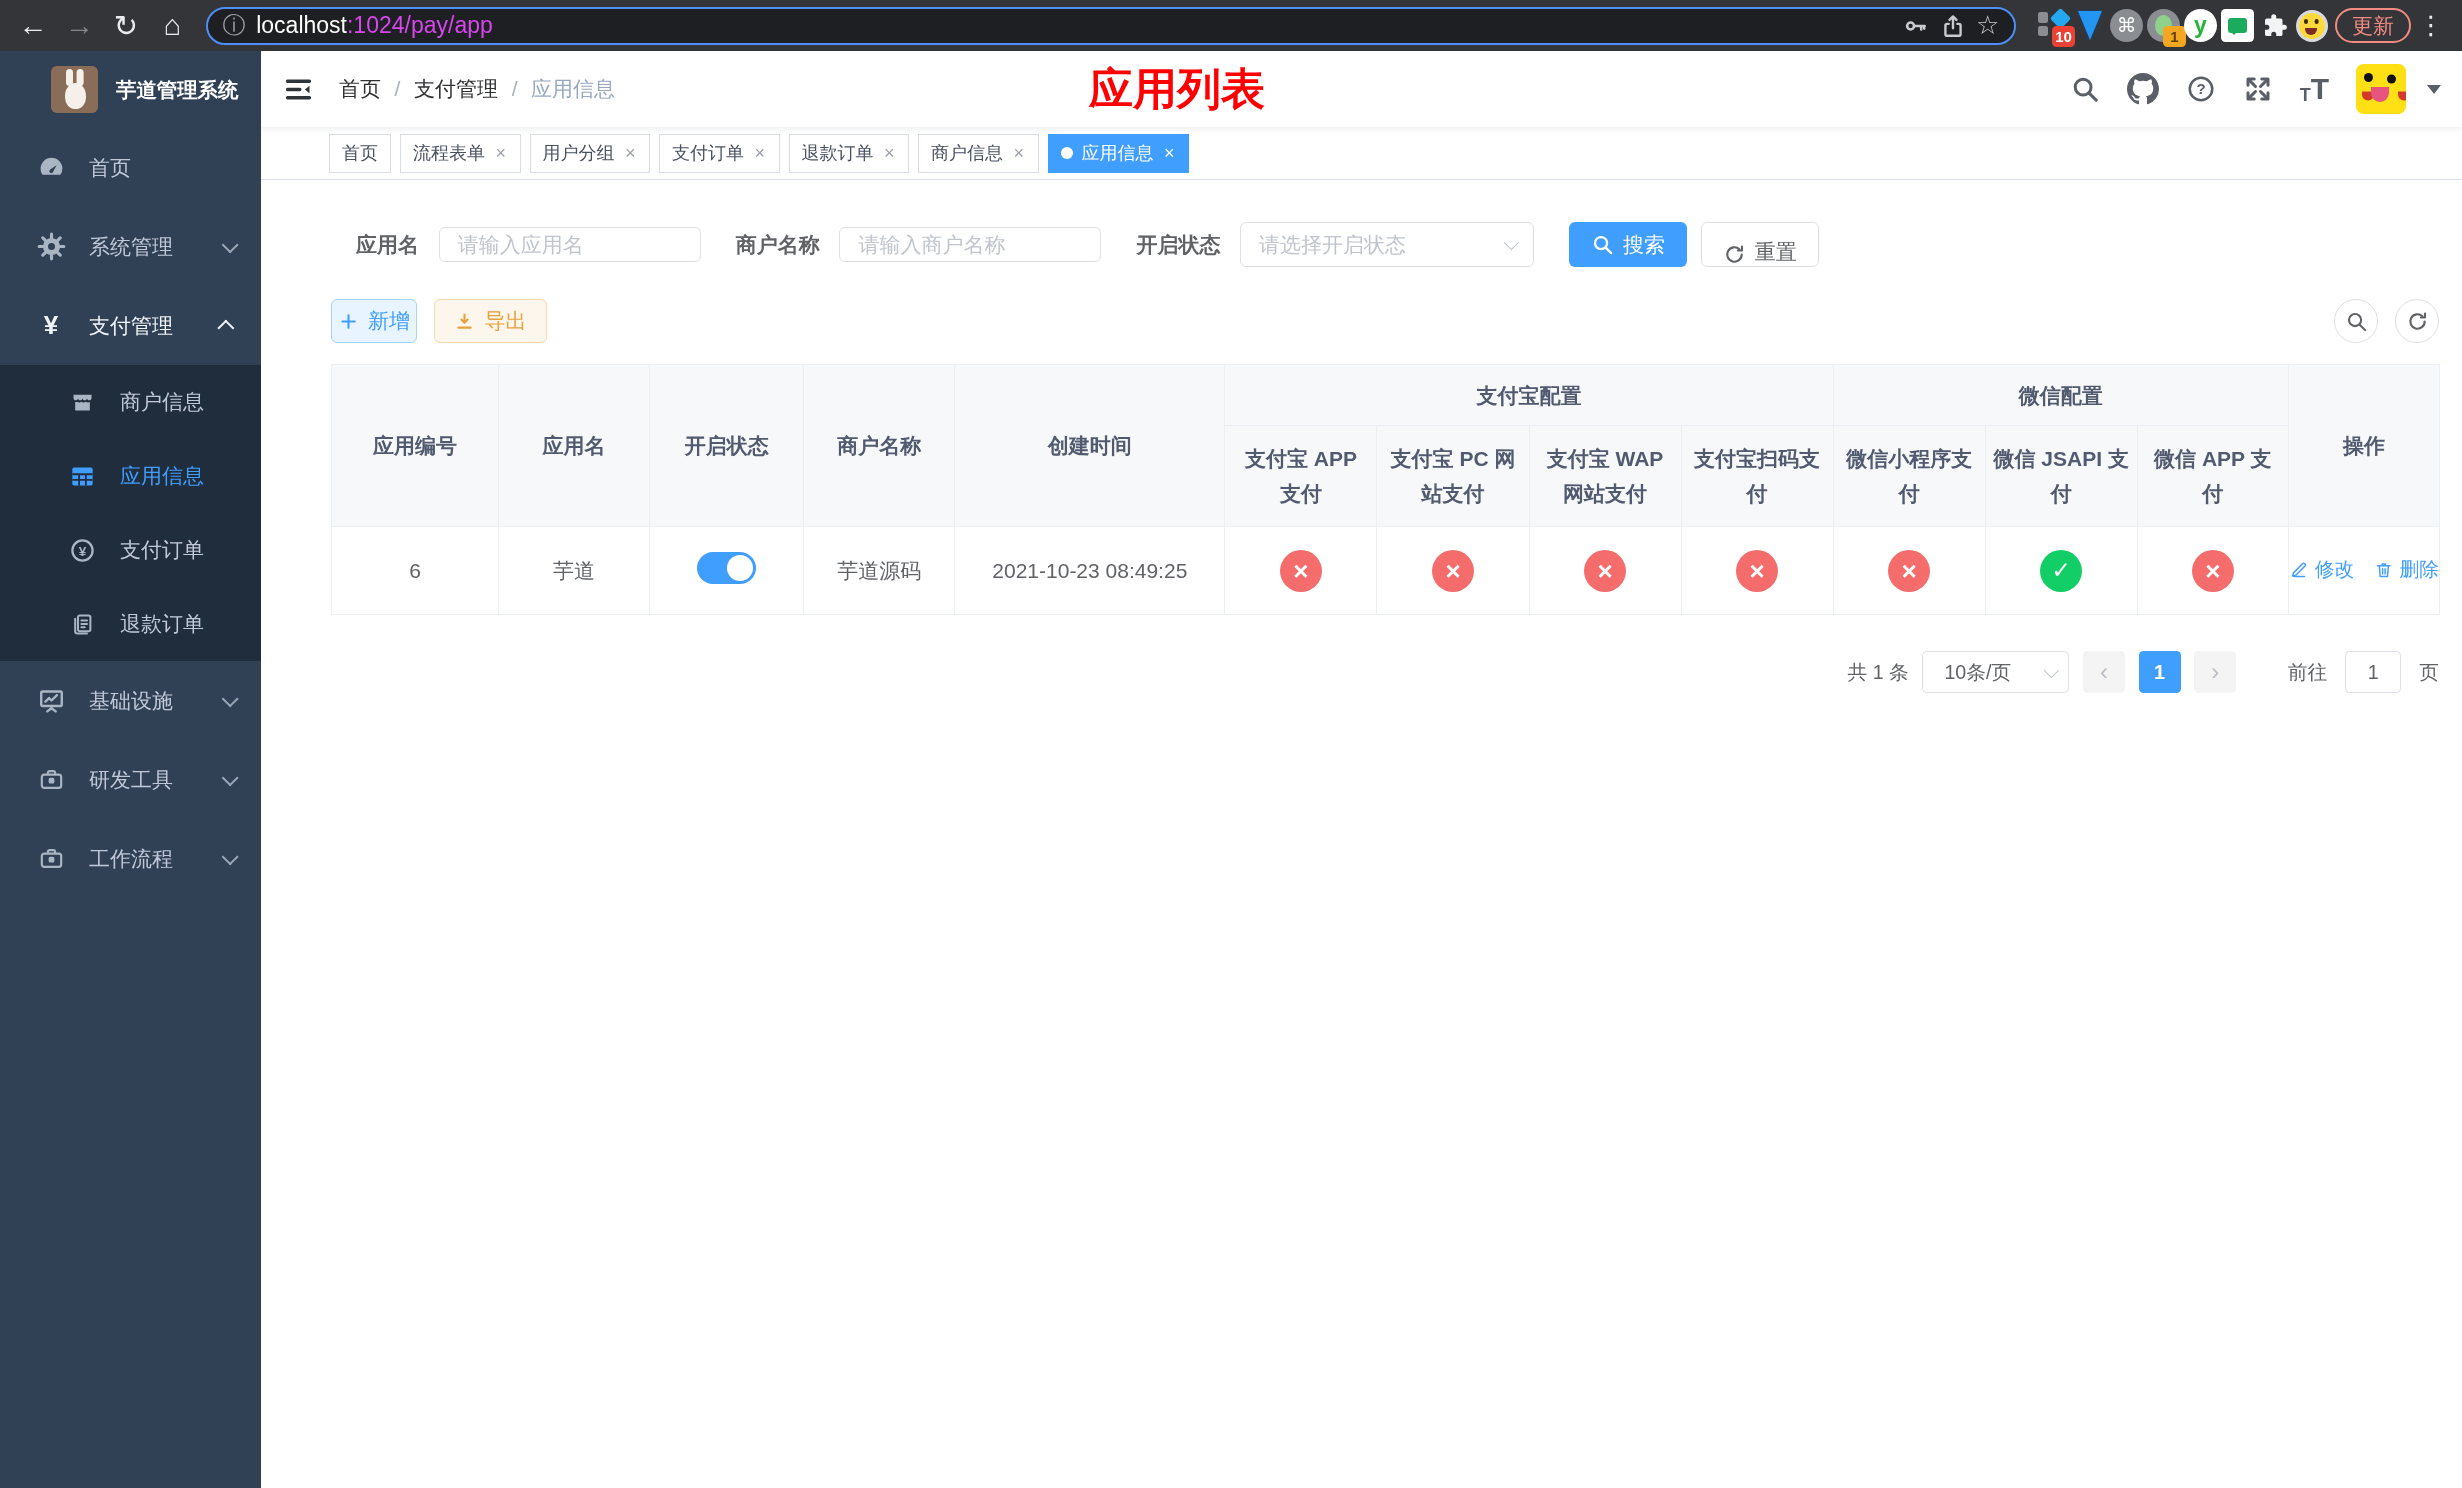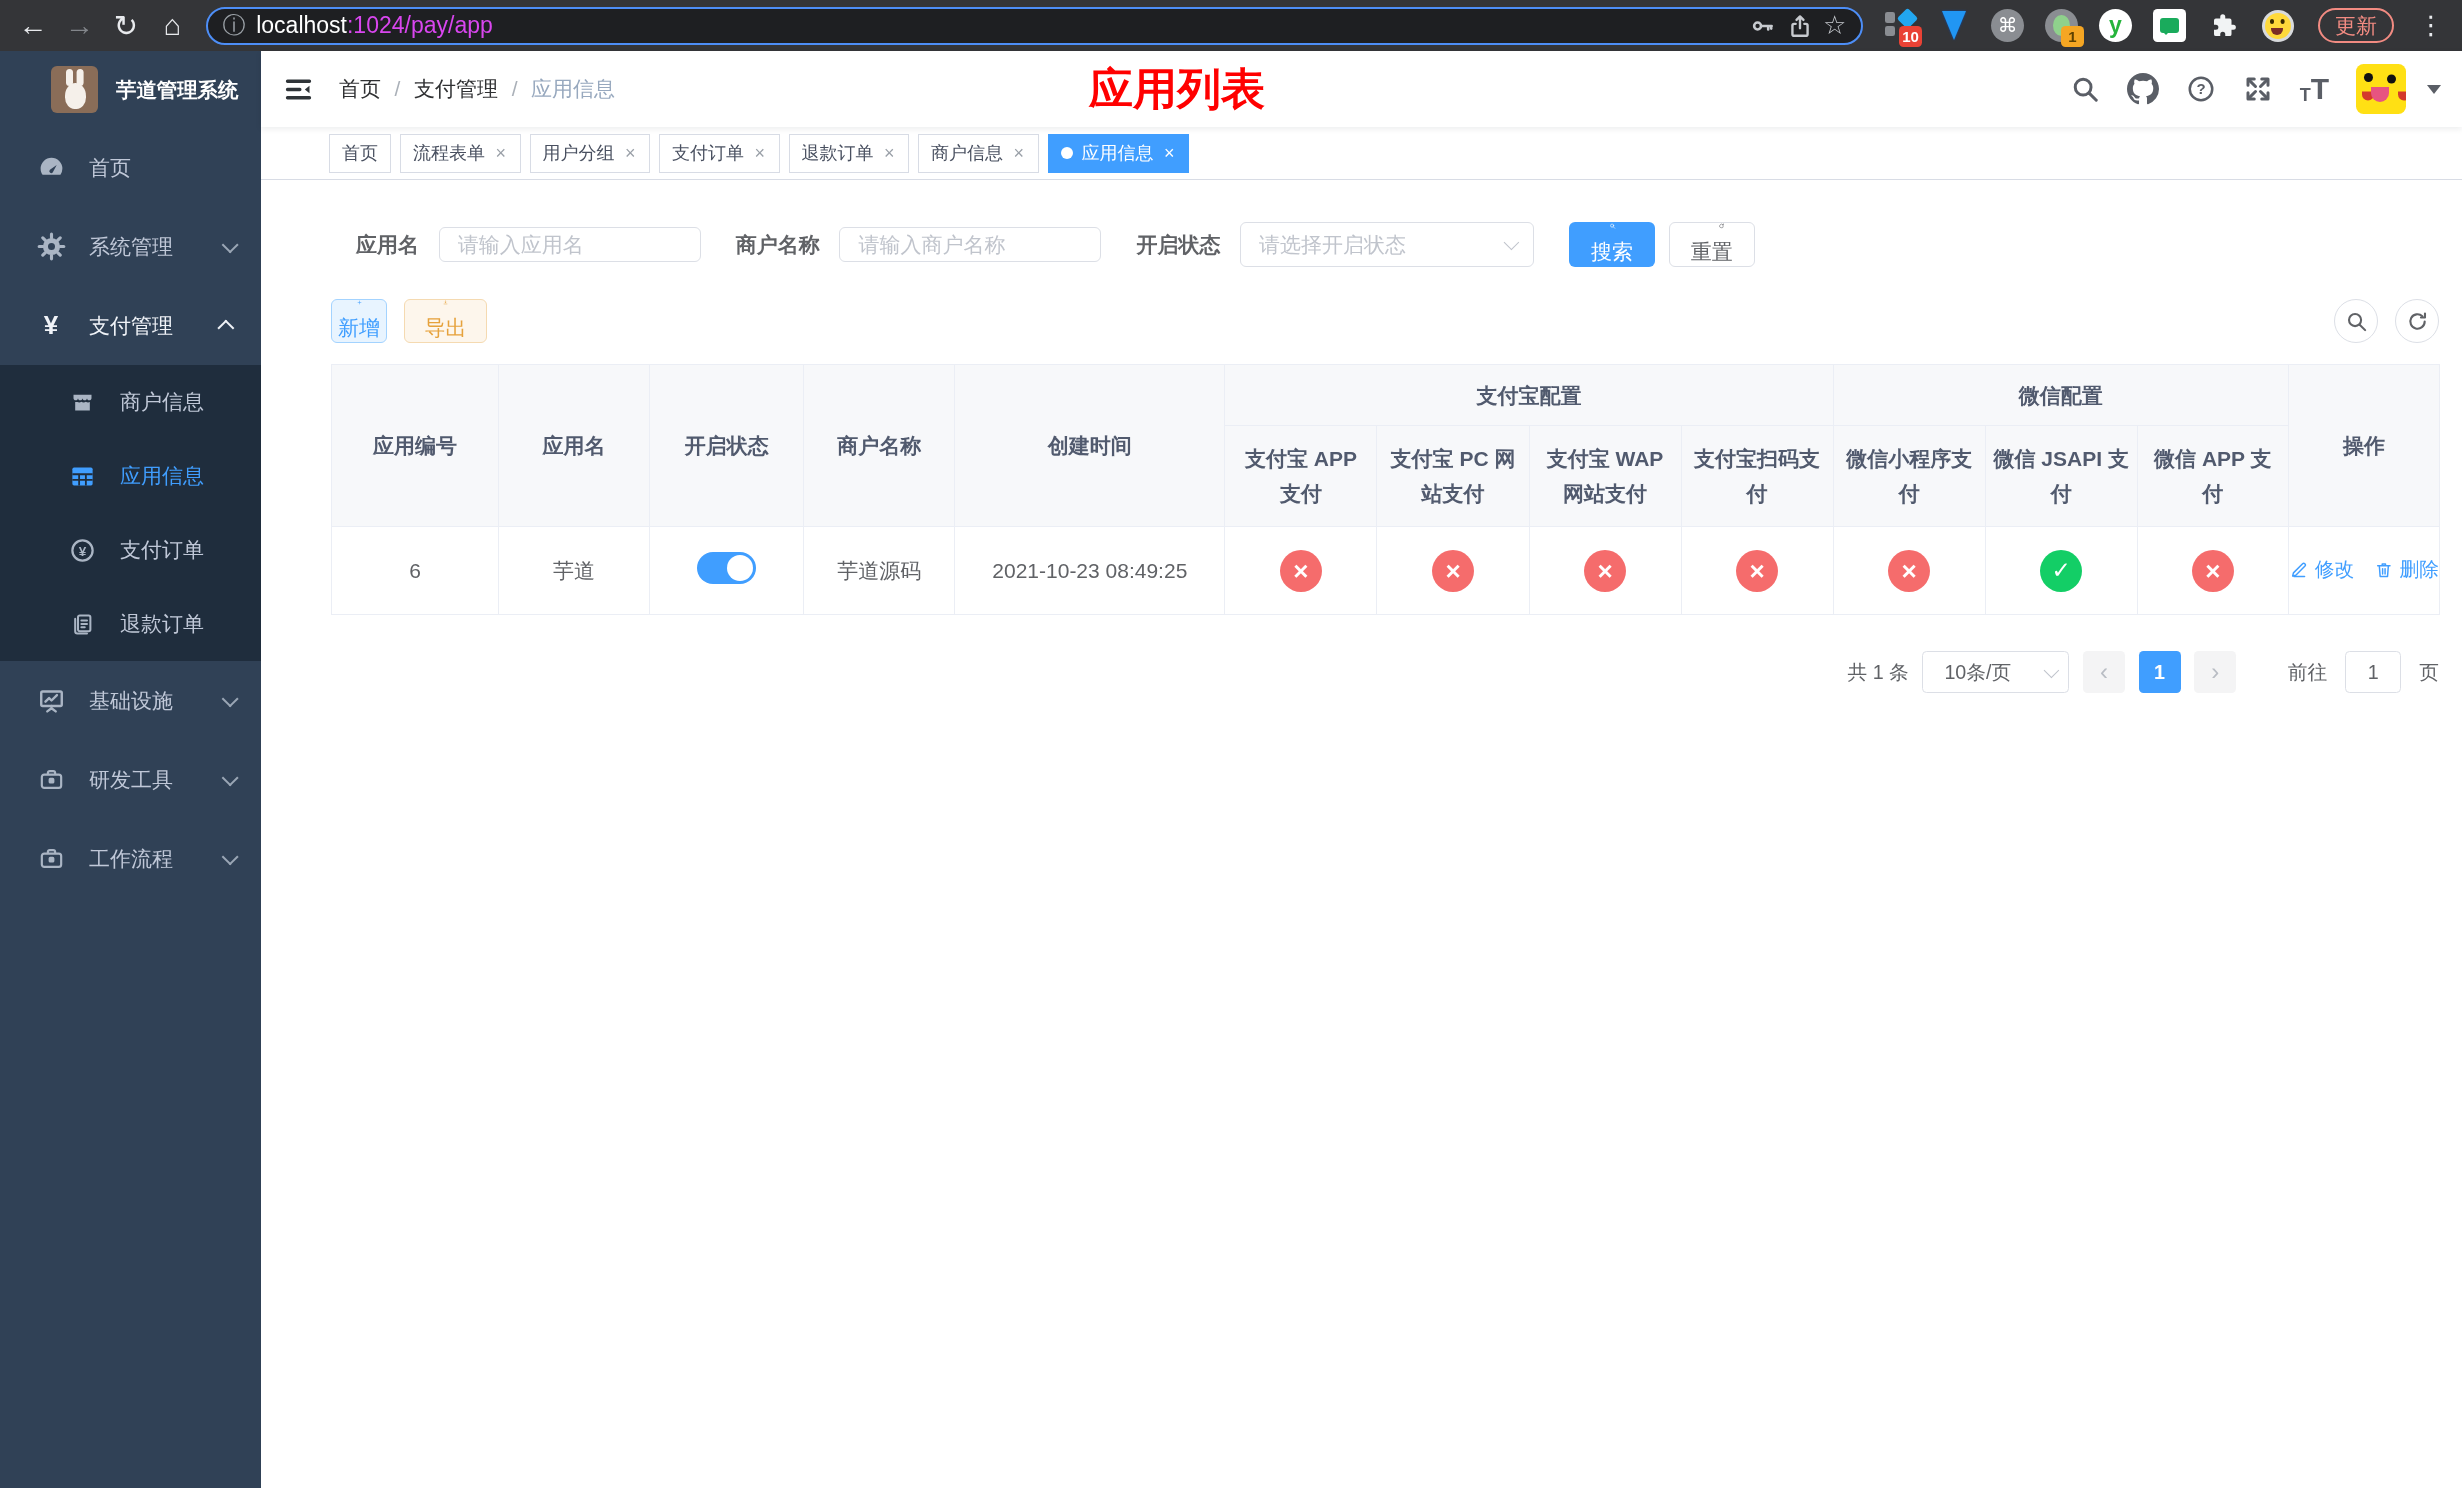--- a/index.html
+++ b/index.html
@@ -11,21 +11,21 @@
   .browser-bar { position:absolute; top:0; left:0; right:0; height:51px; background:#343538; display:flex; align-items:center; padding:0 12px; gap:4.5px; }
   .nav-btn { width:42px; height:42px; display:flex; align-items:center; justify-content:center; color:#e8eaed; font-size:29px; border-radius:50%; flex:0 0 auto; }
   .nav-btn.dim { color:#83868b; }
   .url-pill { flex:1 1 auto; height:38px; margin:0 7.6px; background:#1e1f22; border:2.3px solid #4d8ef7; border-radius:20.4px; display:flex; align-items:center; padding:0 15px; gap:10.6px; min-width:0; }
   .url-info { color:#9aa0a6; font-size:23px; }
   .url-text { font-size:23px; white-space:nowrap; overflow:hidden; flex:1 1 auto; }
   .url-host { color:#ffffff; }
   .url-rest { color:#d946ef;text-align:right; }
   .pill-icon { color:#c7cacf; flex:0 0 auto; }
   .star { font-size:26px; color:#c7cacf; }
-  .ext-cluster { display:flex; align-items:center; gap:18px; flex:0 0 auto; padding-left:6px; }
+  .ext-cluster { display:flex; align-items:center; gap:1px; flex:0 0 auto; padding-left:6px; }
   .ext { width:36px; height:36px; position:relative; display:flex; align-items:center; justify-content:center; flex:0 0 auto; }
   .badge { position:absolute; bottom:-3px; right:-4.5px; min-width:23px; height:21px; border-radius:4.5px; font-size:15px; font-weight:bold; color:#fff; display:flex; align-items:center; justify-content:center; padding:0 3px; }
   .badge.red { background:#e94235; }
   .badge.orange { background:#f5a623; color:#5f4200; }
   .ext-sq { position:absolute; background:#8a8d92; width:10.6px; height:10.6px; border-radius:2.3px; }
   .ext-diamond { position:absolute; width:15px; height:15px; background:#22a7f0; transform:rotate(45deg); top:3px; right:3px; border-radius:2.3px; }
   .kite { width:0; height:0; border-left:12px solid transparent; border-right:12px solid transparent; border-top:29px solid #2196f3; filter:drop-shadow(0 0 0.8px #0d47a1); }
   .ext-circle { width:33px; height:33px; border-radius:50%; display:flex; align-items:center; justify-content:center; }
   .ext-circle.gray { background:#8a8d92; color:#fff; font-size:19.7px; }
   .ext-circle.white { background:#fff; color:#26b43c; font-weight:bold; font-size:23px; }
@@ -93,21 +93,21 @@
   
   .content { padding:42px 23px 0 70px; }
   .filter-form { display:flex; align-items:center; padding-left:25px; }
   .form-item { display:flex; align-items:center; margin-right:35px; }
   .form-label { font-weight:bold; color:#606266; margin-right:19.7px; white-space:nowrap; }
   .text-input { width:262px; height:35px; border:0.8px solid #dcdfe6; border-radius:6px; padding:0 18px; font-size:21px; color:#606266; font-family:inherit; outline:none; background:#fff; }
   .text-input::placeholder { color:#c0c4cc; }
   .select-box { width:294px; height:45px; border:0.8px solid #dcdfe6; border-radius:6px; padding:0 18px; display:flex; align-items:center; color:#c0c4cc; cursor:pointer; background:#fff; }
   .select-box .sel-text { flex:1 1 auto; }
   .sel-arrow { width:10.6px; height:10.6px; border-right:1.9px solid #c0c4cc; border-bottom:1.9px solid #c0c4cc; transform:rotate(45deg) translateY(-3px); flex:0 0 auto; }
-  .btn { height:45px; border-radius:6px; display:inline-flex; align-items:center; justify-content:center; gap:9px; font-size:21px; cursor:pointer; border:0.8px solid transparent; font-family:inherit;flex-direction:column; }
+  .btn { height:45px; border-radius:6px; display:inline-flex; align-items:center; justify-content:center; gap:9px; font-size:21px; cursor:pointer; border:0.8px solid transparent; font-family:inherit; }
   .btn-primary { background:#409eff; color:#fff; padding:0 21px; }
   .btn-plain { background:#fff; color:#606266; border-color:#dcdfe6; padding:0 21px; margin-left:13.6px;align-items:flex-end; }
 
   
   .toolbar { display:flex; align-items:center; margin-top:32px; }
   .btn-add { background:#e8f4ff; border-color:#a3d3ff; color:#409eff; height:44px; padding:0 6px; }
   .btn-export { background:#fdf6ec; border-color:#f5dab1; color:#e6a23c; height:44px; padding:0 19.7px; margin-left:16.7px; }
   .toolbar-right { margin-left:auto; display:flex; align-items:center; gap:16.7px; }
   .circle-btn { width:44px; height:44px; border-radius:50%; border:0.8px solid #dcdfe6; background:#fff; display:flex; align-items:center; justify-content:center; color:#606266; cursor:pointer; }
 

